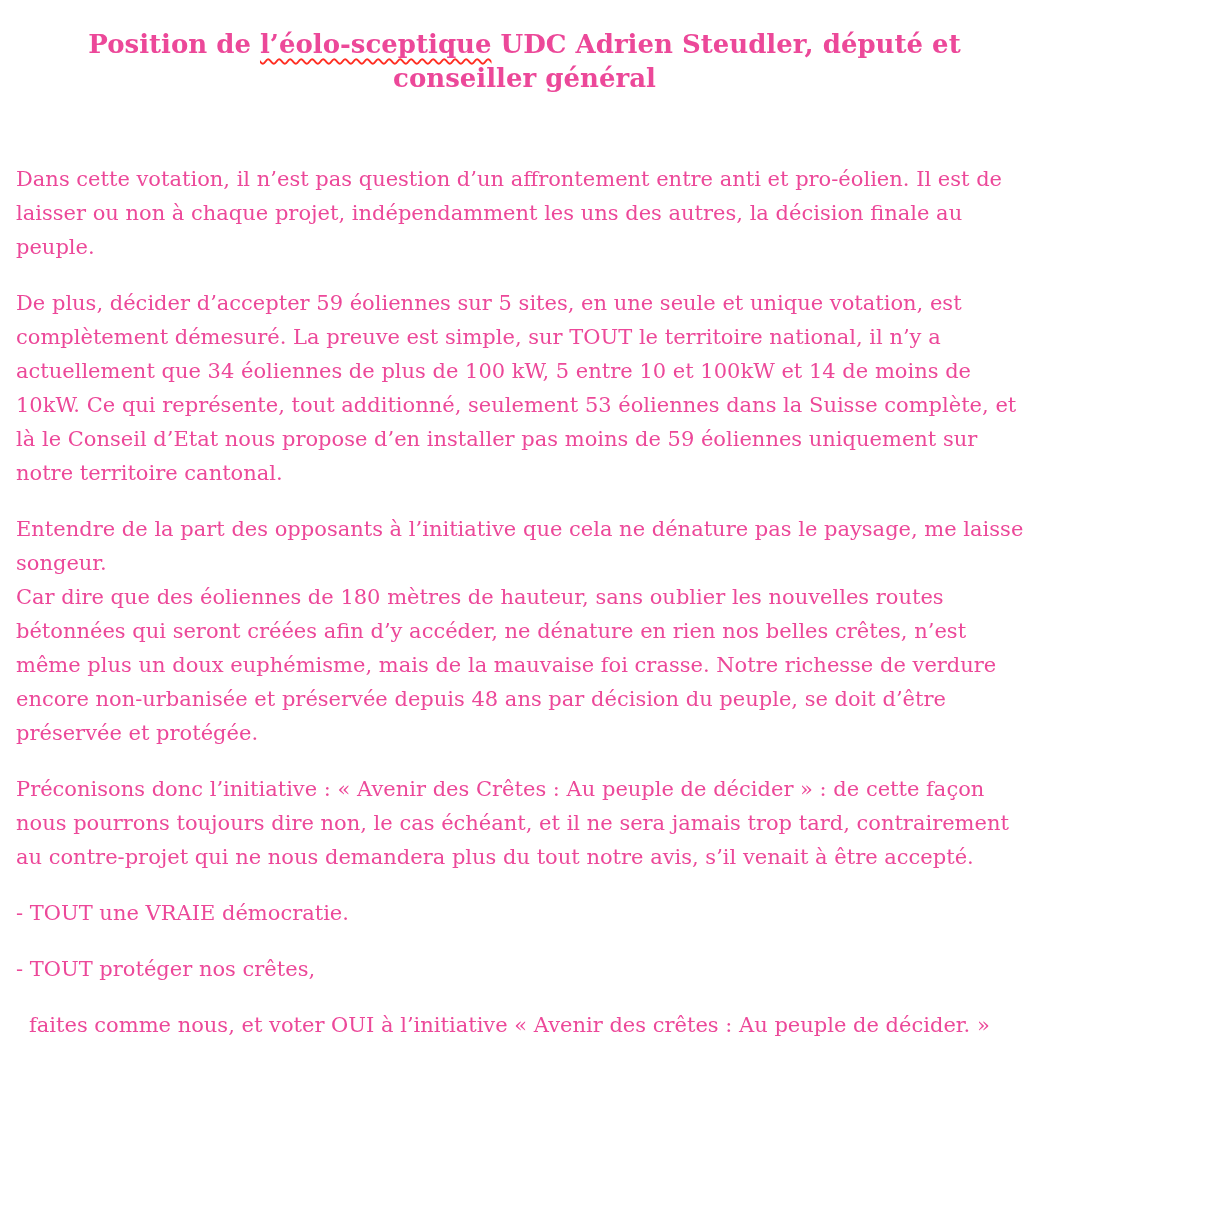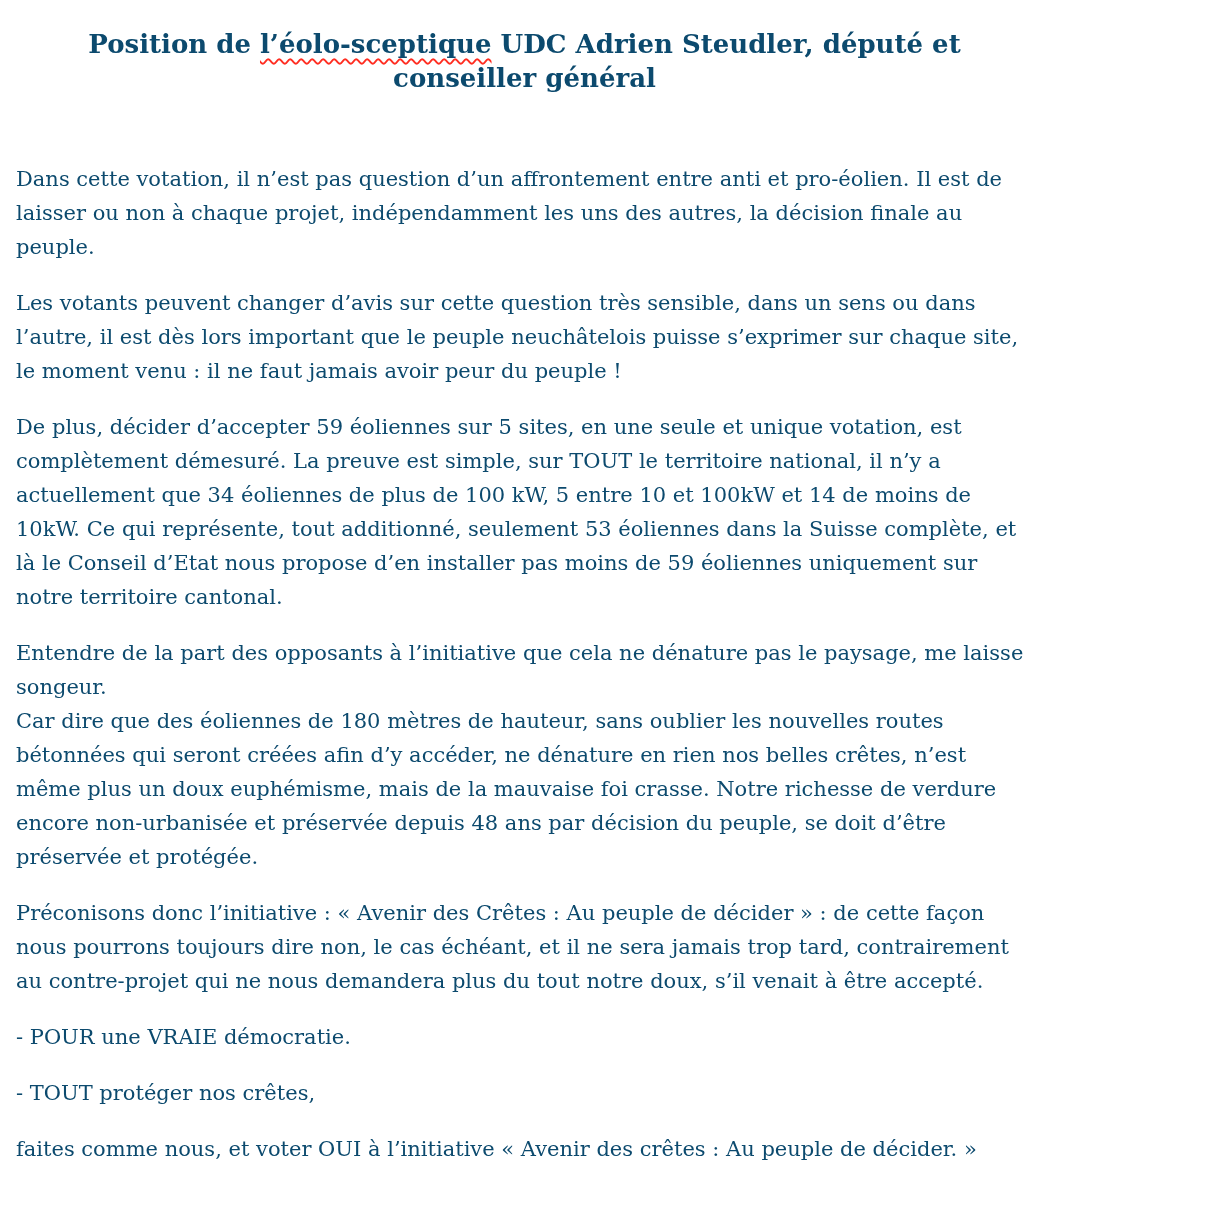--- a/index.html
+++ b/index.html
@@ -11,21 +11,21 @@
     width: 1232px;
     min-height: 1228px;
     box-sizing: border-box;
   }
   .page {
     box-sizing: border-box;
     width: 1049px;
     min-height: 1228px;
     padding: 24px 16px 20px 16px;
     font-family: "DejaVu Serif", "Liberation Serif", serif;
-    color: #0c4a6e;
+    color: #ec4899;
     background: #ffffff;
   }
   .doc-title {
     font-size: 26px;
     font-weight: bold;
     text-align: center;
     margin: 4px 0 66px 0;
     line-height: 1.3;
   }
   .misspelled {
@@ -36,34 +36,34 @@
     text-decoration-skip-ink: none;
   }
   .doc-body p {
     font-size: 21px;
     line-height: 34px;
     margin: 0 0 22px 0;
     white-space: pre-line;
   }
   .doc-body p:last-child {
     margin-bottom: 0;
+    margin-left: 13px;
   }
 </style>
 </head>
 <body>
 
 <div class="page">
 
   <h1 class="doc-title"><span>Position de </span><span class="misspelled" style="text-decoration-color: rgb(255, 45, 33);">l’éolo-sceptique</span><span> UDC Adrien Steudler, député et conseiller général</span></h1>
 
   <div class="doc-body">
     <p>Dans cette votation, il n’est pas question d’un affrontement entre anti et pro-éolien. Il est de laisser ou non à chaque projet, indépendamment les uns des autres, la décision finale au peuple.</p>
-    <p>Les votants peuvent changer d’avis sur cette question  très sensible, dans un sens ou dans l’autre, il est dès lors important que le peuple neuchâtelois puisse s’exprimer sur chaque site, le moment venu : il ne faut jamais avoir peur du peuple !</p>
     <p>De plus, décider d’accepter 59 éoliennes sur 5 sites, en une seule et unique votation, est complètement démesuré. La preuve est simple, sur TOUT le territoire national, il n’y a actuellement que 34 éoliennes de plus de 100 kW, 5 entre 10 et 100kW et 14 de moins de 10kW. Ce qui représente, tout additionné, seulement 53 éoliennes dans la Suisse complète, et là le Conseil d’Etat nous propose d’en installer pas moins de 59 éoliennes uniquement sur notre territoire cantonal.</p>
     <p>Entendre de la part des opposants à l’initiative que cela ne dénature pas le paysage, me laisse songeur.
 Car dire que des éoliennes de 180 mètres de hauteur, sans oublier les nouvelles routes bétonnées qui seront créées afin d’y accéder, ne dénature en rien nos belles crêtes, n’est même plus un doux euphémisme, mais de la mauvaise foi crasse. Notre richesse de verdure encore non-urbanisée et préservée depuis 48 ans par décision du peuple, se doit d’être préservée et protégée.</p>
-    <p>Préconisons donc l’initiative : « Avenir des Crêtes : Au peuple de décider » : de cette façon nous pourrons toujours dire non, le cas échéant, et il ne sera jamais trop tard, contrairement au contre-projet qui ne nous demandera plus du tout notre doux, s’il venait à être accepté.</p>
-    <p>-  POUR une VRAIE démocratie.</p>
+    <p>Préconisons donc l’initiative : « Avenir des Crêtes : Au peuple de décider » : de cette façon nous pourrons toujours dire non, le cas échéant, et il ne sera jamais trop tard, contrairement au contre-projet qui ne nous demandera plus du tout notre avis, s’il venait à être accepté.</p>
+    <p>-  TOUT une VRAIE démocratie.</p>
     <p>-  TOUT protéger nos crêtes,</p>
     <p>faites comme nous, et voter OUI à l’initiative « Avenir des crêtes : Au peuple de décider. »</p>
   </div>
 
 </div>
 
 </body></html>

